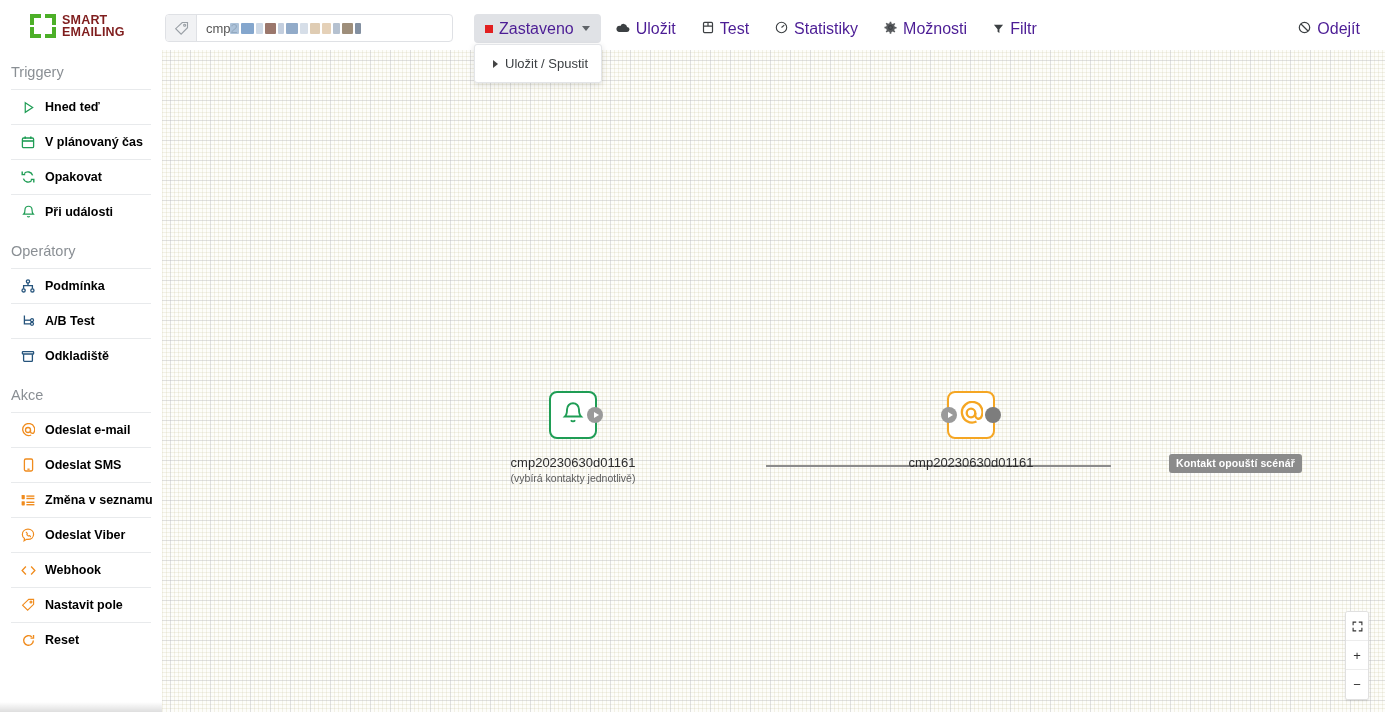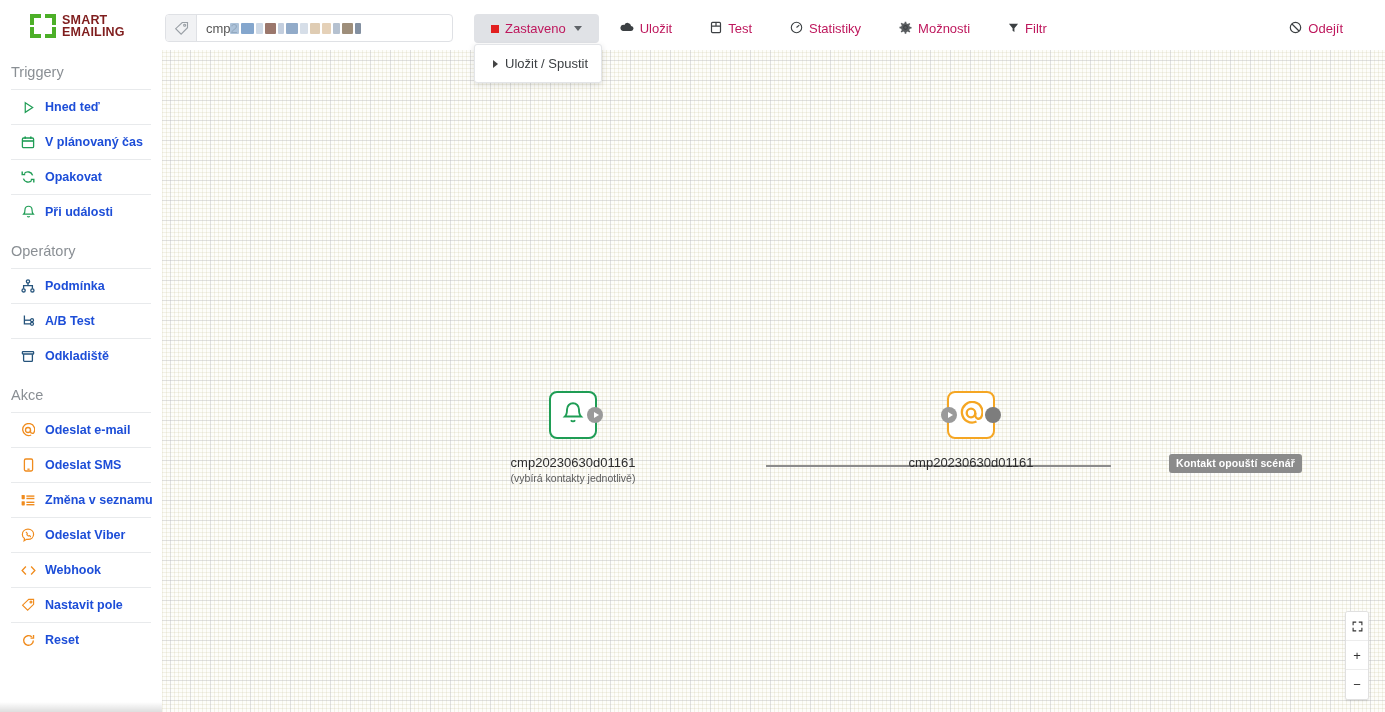--- a/index.html
+++ b/index.html
@@ -80,38 +80,38 @@
   #redact span { display:block; height: 11px; border-radius: 1px; opacity:.85; }
 
   
   #toolbar {
     position: absolute; left: 474px; top: 14px;
     display: flex; align-items: center; gap: 4px;
     height: 29px;
   }
   .tbtn {
     display: flex; align-items: center; gap: 6px;
-    height: 29px; padding: 0 17px;
+    height: 29px; padding: 0 11px;
     border: 0; border-radius: 4px;
     background: transparent;
     font-family: "Liberation Sans", sans-serif;
-    font-size: 13px; color: #be185d;
+    font-size: 16px; color: #4c1d95;
     cursor: pointer; white-space: nowrap;
   }
   .tbtn.active { background: #e0e2e6; }
   .tbtn .caret {
     width: 0; height: 0; margin-left: 2px;
     border-left: 4px solid transparent;
     border-right: 4px solid transparent;
     border-top: 5px solid #5f6368;
   }
   .sq-red { width: 8px; height: 8px; background: #e22020; display:block; }
 
   #logout {
-    position: absolute; right: 25px; top: 14px;
+    position: absolute; right: 14px; top: 14px;
   }
 
   
   #dropdown {
     position: absolute; left: 474px; top: 44px;
     width: 128px;
     background: #fff;
     border: 1px solid #e3e5e8;
     border-radius: 3px;
     box-shadow: 0 2px 6px rgba(0,0,0,.13);
@@ -143,21 +143,21 @@
     font-size: 14.5px; color: #8a8f94;
     padding: 14px 0 9px 11px;
     font-weight: normal;
   }
   .pitem {
     display: flex; align-items: center; gap: 9px;
     height: 35px; padding-left: 11px;
     margin: 0 11px 0 11px;
     border-top: 1px solid #e8eaec;
     font-size: 12.5px; font-weight: bold;
-    color: #1d4ed8; cursor: pointer;
+    color: #000000; cursor: pointer;
     padding-right: 4px;
   }
   .pitem .ic {
     width: 16px; height: 16px; flex: 0 0 16px;
     display: flex; align-items: center; justify-content: center;
     margin-left: -2px;
   }
   .pitem .lbl { white-space: nowrap; }
   .grn { color: #1f9d55; }
   .blu { color: #26547c; }

